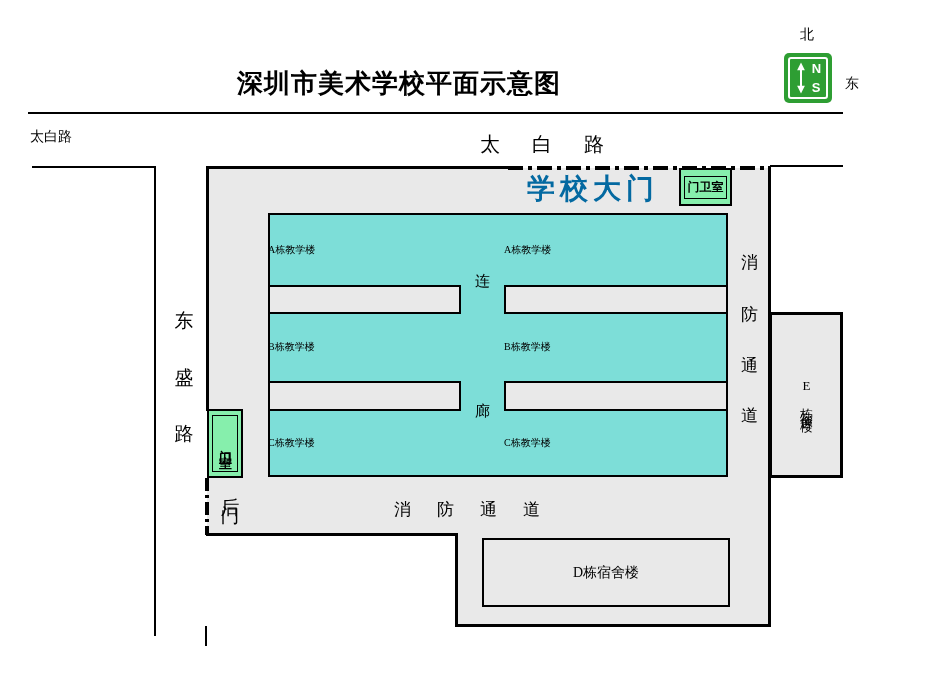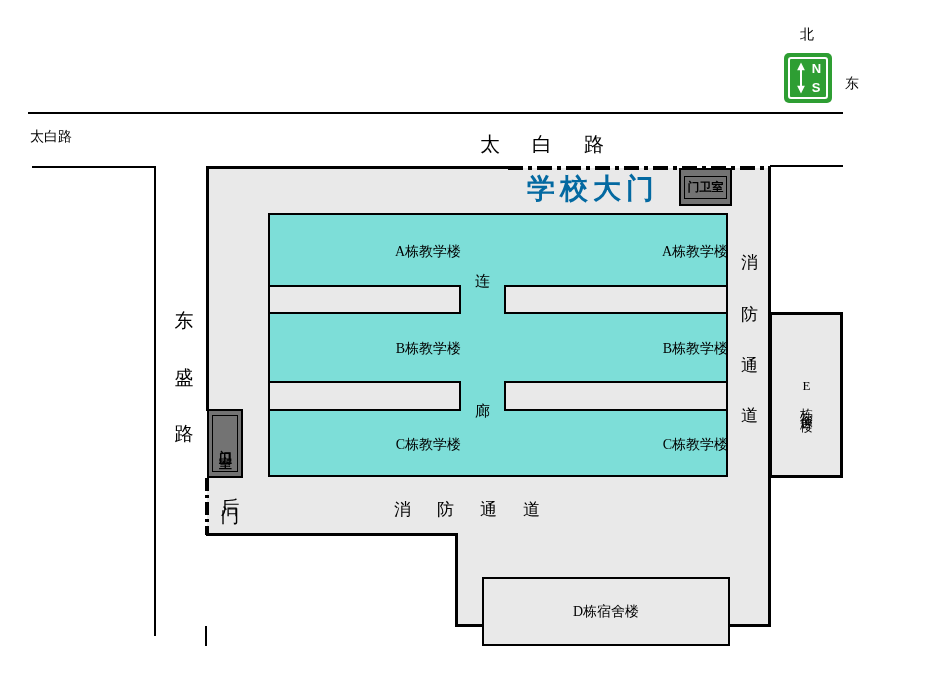--- a/index.html
+++ b/index.html
@@ -29,51 +29,52 @@
 
   
   .campus-fill { left:207px; top:168px; width:564px; height:459px; background:#E9E9E9;
     clip-path:polygon(0 0,100% 0,100% 100%,44.3% 100%,44.3% 80%,0 80%); }
   .dashdot-h { background:repeating-linear-gradient(90deg,#000 0 15px,transparent 15px 20px,#000 20px 24px,transparent 24px 29px); }
   .dashdot-v { background:repeating-linear-gradient(180deg,#000 0 13px,transparent 13px 17px,#000 17px 20px,transparent 20px 24px); }
 
   .complex { left:268px; top:213px; width:460px; height:264px;
     background:#7DDED8; border:2px solid #000; }
   .gap { position:absolute; background:#E9E9E9; border:2px solid #000; }
-  .bldg-label { position:absolute; text-align:right; font-size:14px; }
+  .bldg-label { position:absolute; text-align:left; font-size:10px; }
   .corridor-char { position:absolute; width:43px; text-align:center; font-size:15px; }
 
   .main-gate { left:527px; top:170px; font-size:28px; font-weight:bold;
     letter-spacing:5px; color:#0369a1; }
-  .guard-box { position:absolute; background:#737373; border:2px solid #000;
+  .guard-box { position:absolute; background:#86efac; border:2px solid #000;
     display:flex; align-items:center; justify-content:center; }
   .guard-inner { border:1px solid #000; display:flex; align-items:center;
     justify-content:center; font-weight:bold; }
   .guard-top { left:679px; top:168px; width:53px; height:38px; }
   .guard-top .guard-inner { width:43px; height:23px; font-size:12px; }
   .guard-left { left:207px; top:409px; width:36px; height:69px; }
   .guard-left .guard-inner { width:26px; height:57px; font-size:13px; letter-spacing:3px; }
 
   .houmen { left:217px; top:482px; font-size:19px; letter-spacing:7px; }
   .fire-right { left:738px; top:240px; font-size:17px; letter-spacing:51px; }
   .fire-bottom { left:394px; top:498px; font-size:17px; letter-spacing:26px; }
 
   .dorm { position:absolute; background:#E9E9E9; display:flex;
     align-items:center; justify-content:center; }
   .dorm-e { left:769px; top:312px; width:74px; height:166px; border:3px solid #000;
     font-size:13px; }
   .dorm-e .vtext { letter-spacing:4px; }
   .dorm-d { left:482px; top:538px; width:248px; height:69px; border:2px solid #000;
-    font-size:14px;margin-top:39px; }
+    font-size:14px; }
 </style>
 </head>
 <body>
 
 <div class="page">
 
+  <div class="abs page-title" style="left:237px; top:66px;">深圳市美术学校平面示意图</div>
   <div class="line" style="left:28px; top:112px; width:815px; height:2px;"></div>
 
   <div class="abs small-road" style="left:800px; top:26px;">北</div>
   <div class="abs compass">
     <div class="compass-inner">
       <svg width="12" height="34" viewBox="0 0 14 36">
         <line x1="7" y1="6" x2="7" y2="30" stroke="#fff" stroke-width="2.4"></line>
         <polygon points="7,0 2.5,9 11.5,9" fill="#fff"></polygon>
         <polygon points="7,36 2.5,27 11.5,27" fill="#fff"></polygon>
       </svg>

